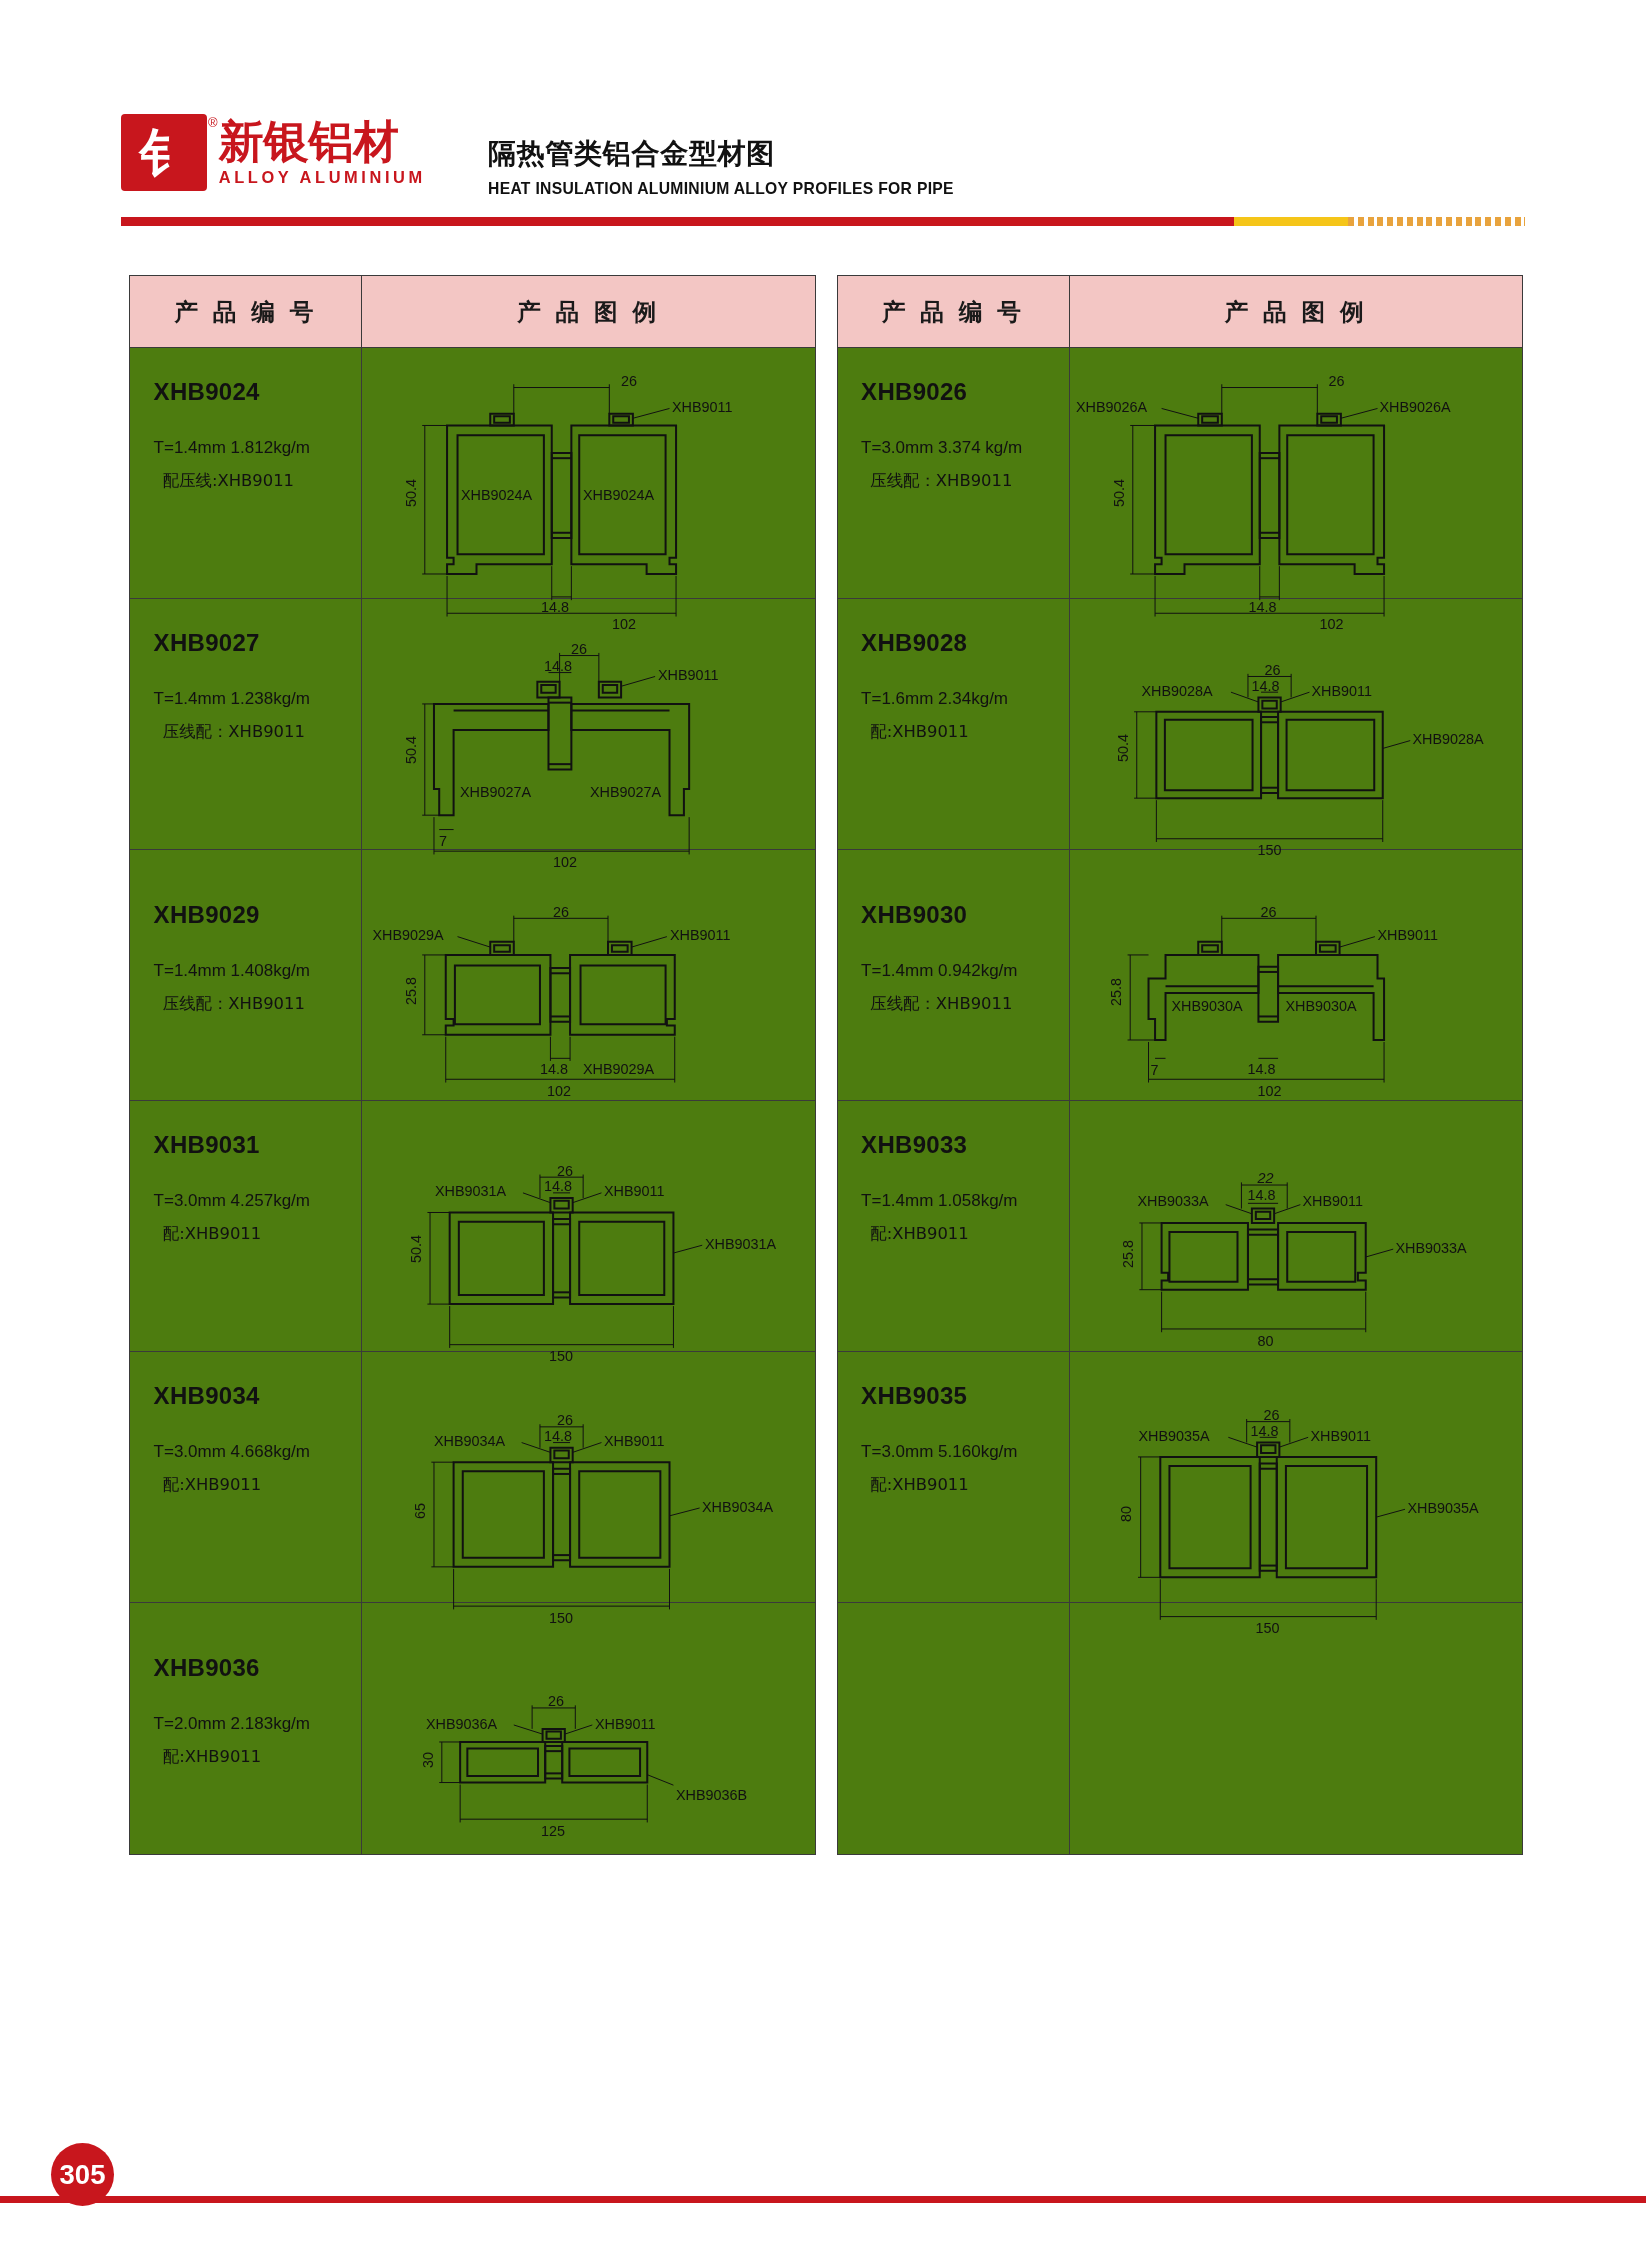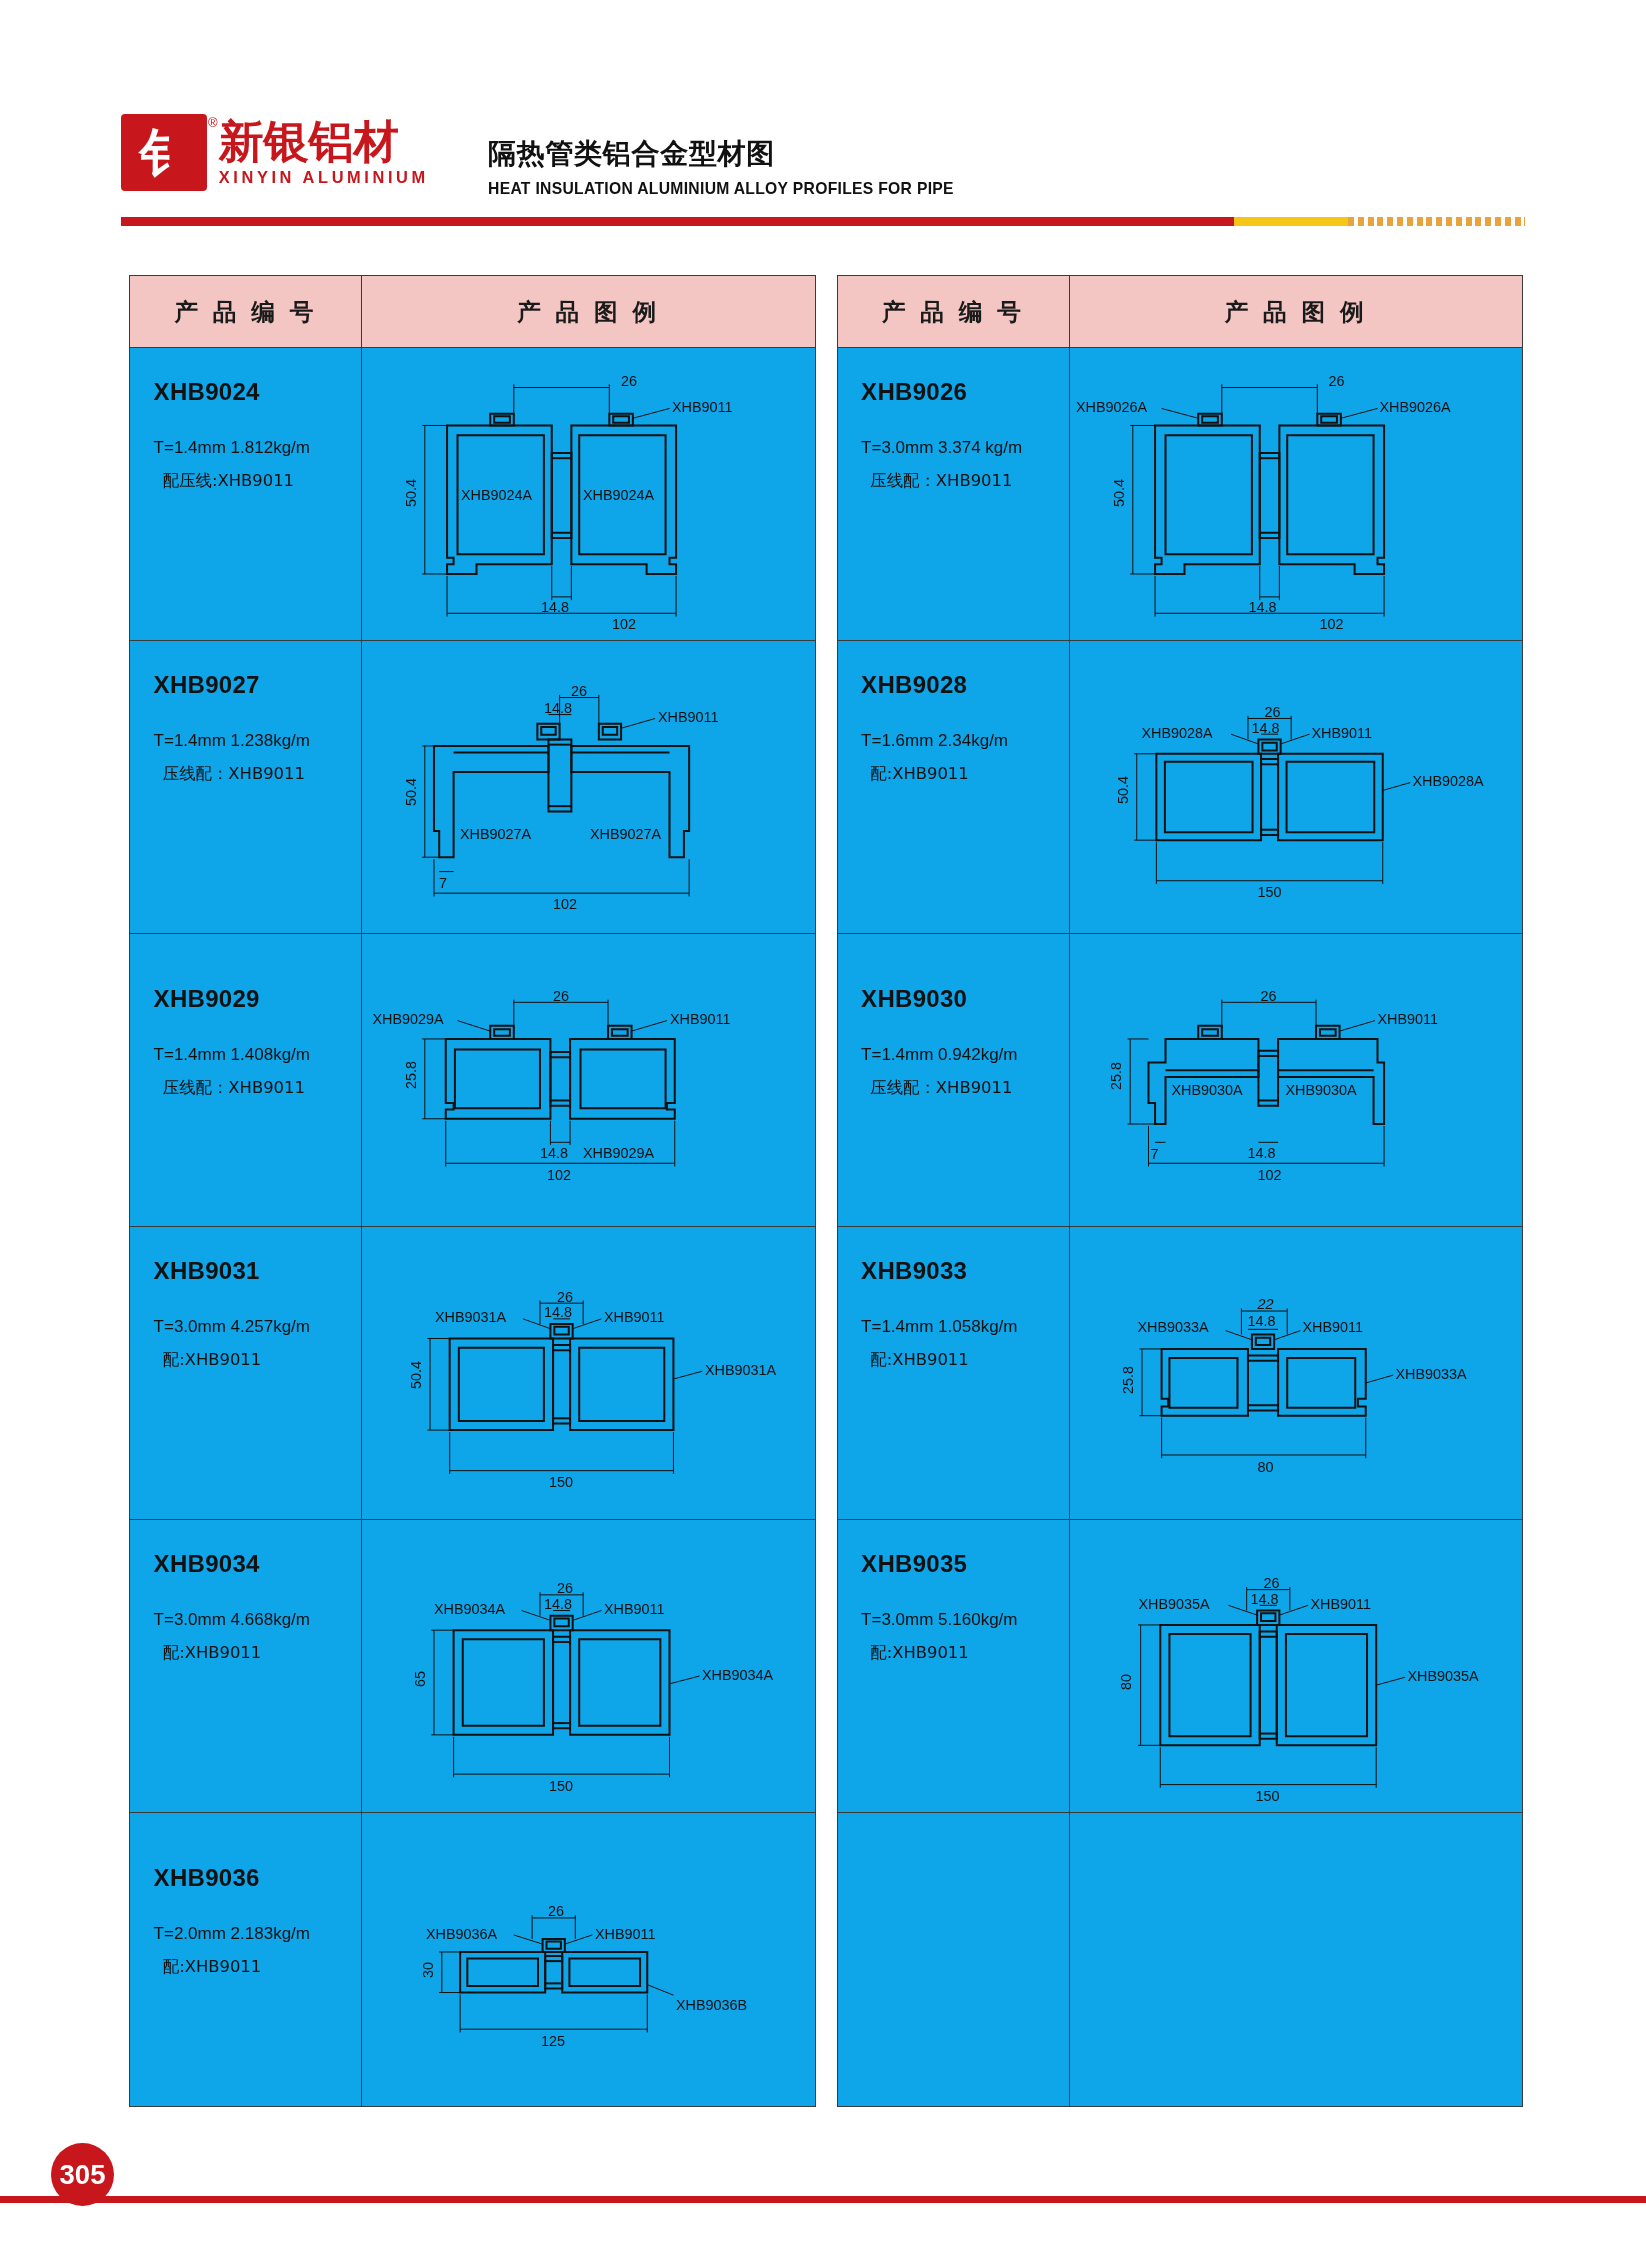--- a/index.html
+++ b/index.html
@@ -139,22 +139,22 @@
     font-weight: bold;
     color: #1a1a1a;
     font-family: "DejaVu Sans", sans-serif;
     letter-spacing: 3.3px;
   }
   .head-cell.code { width: 232px; border-right: 1.3px solid #3a3a3a; box-sizing: border-box; }
   .head-cell.fig  { flex: 1; }
 
   .row {
     display: flex;
-    height: 293px;
-    background: #0ea5e9;
+    height: 251px;
+    background: #4d7c0f;
     border-bottom: 1.3px solid #3a3a3a;
     box-sizing: border-box;
   }
   .row:last-child { border-bottom: none; }
   .cell-code {
     width: 232px;
     border-right: 1.3px solid #3a3a3a;
     box-sizing: border-box;
     padding: 30px 0 0 23.6px;
   }
@@ -226,21 +226,21 @@
 <body>
 
 <div class="header">
   <div class="logo-block">
     <div class="logo-mark">
       <span class="glyph">钅</span>
       <span class="logo-reg">®</span>
     </div>
     <div class="logo-text">
       <div class="logo-cn">新银铝材</div>
-      <div class="logo-en">XINYIN ALUMINIUM</div>
+      <div class="logo-en">ALLOY ALUMINIUM</div>
     </div>
   </div>
   <div class="title-block">
     <div class="title-cn">隔热管类铝合金型材图</div>
     <div class="title-en">HEAT INSULATION ALUMINIUM ALLOY PROFILES FOR PIPE</div>
   </div>
   <div class="rule-red"></div>
   <div class="rule-yellow"></div>
   <div class="rule-dash"></div>
 </div>

